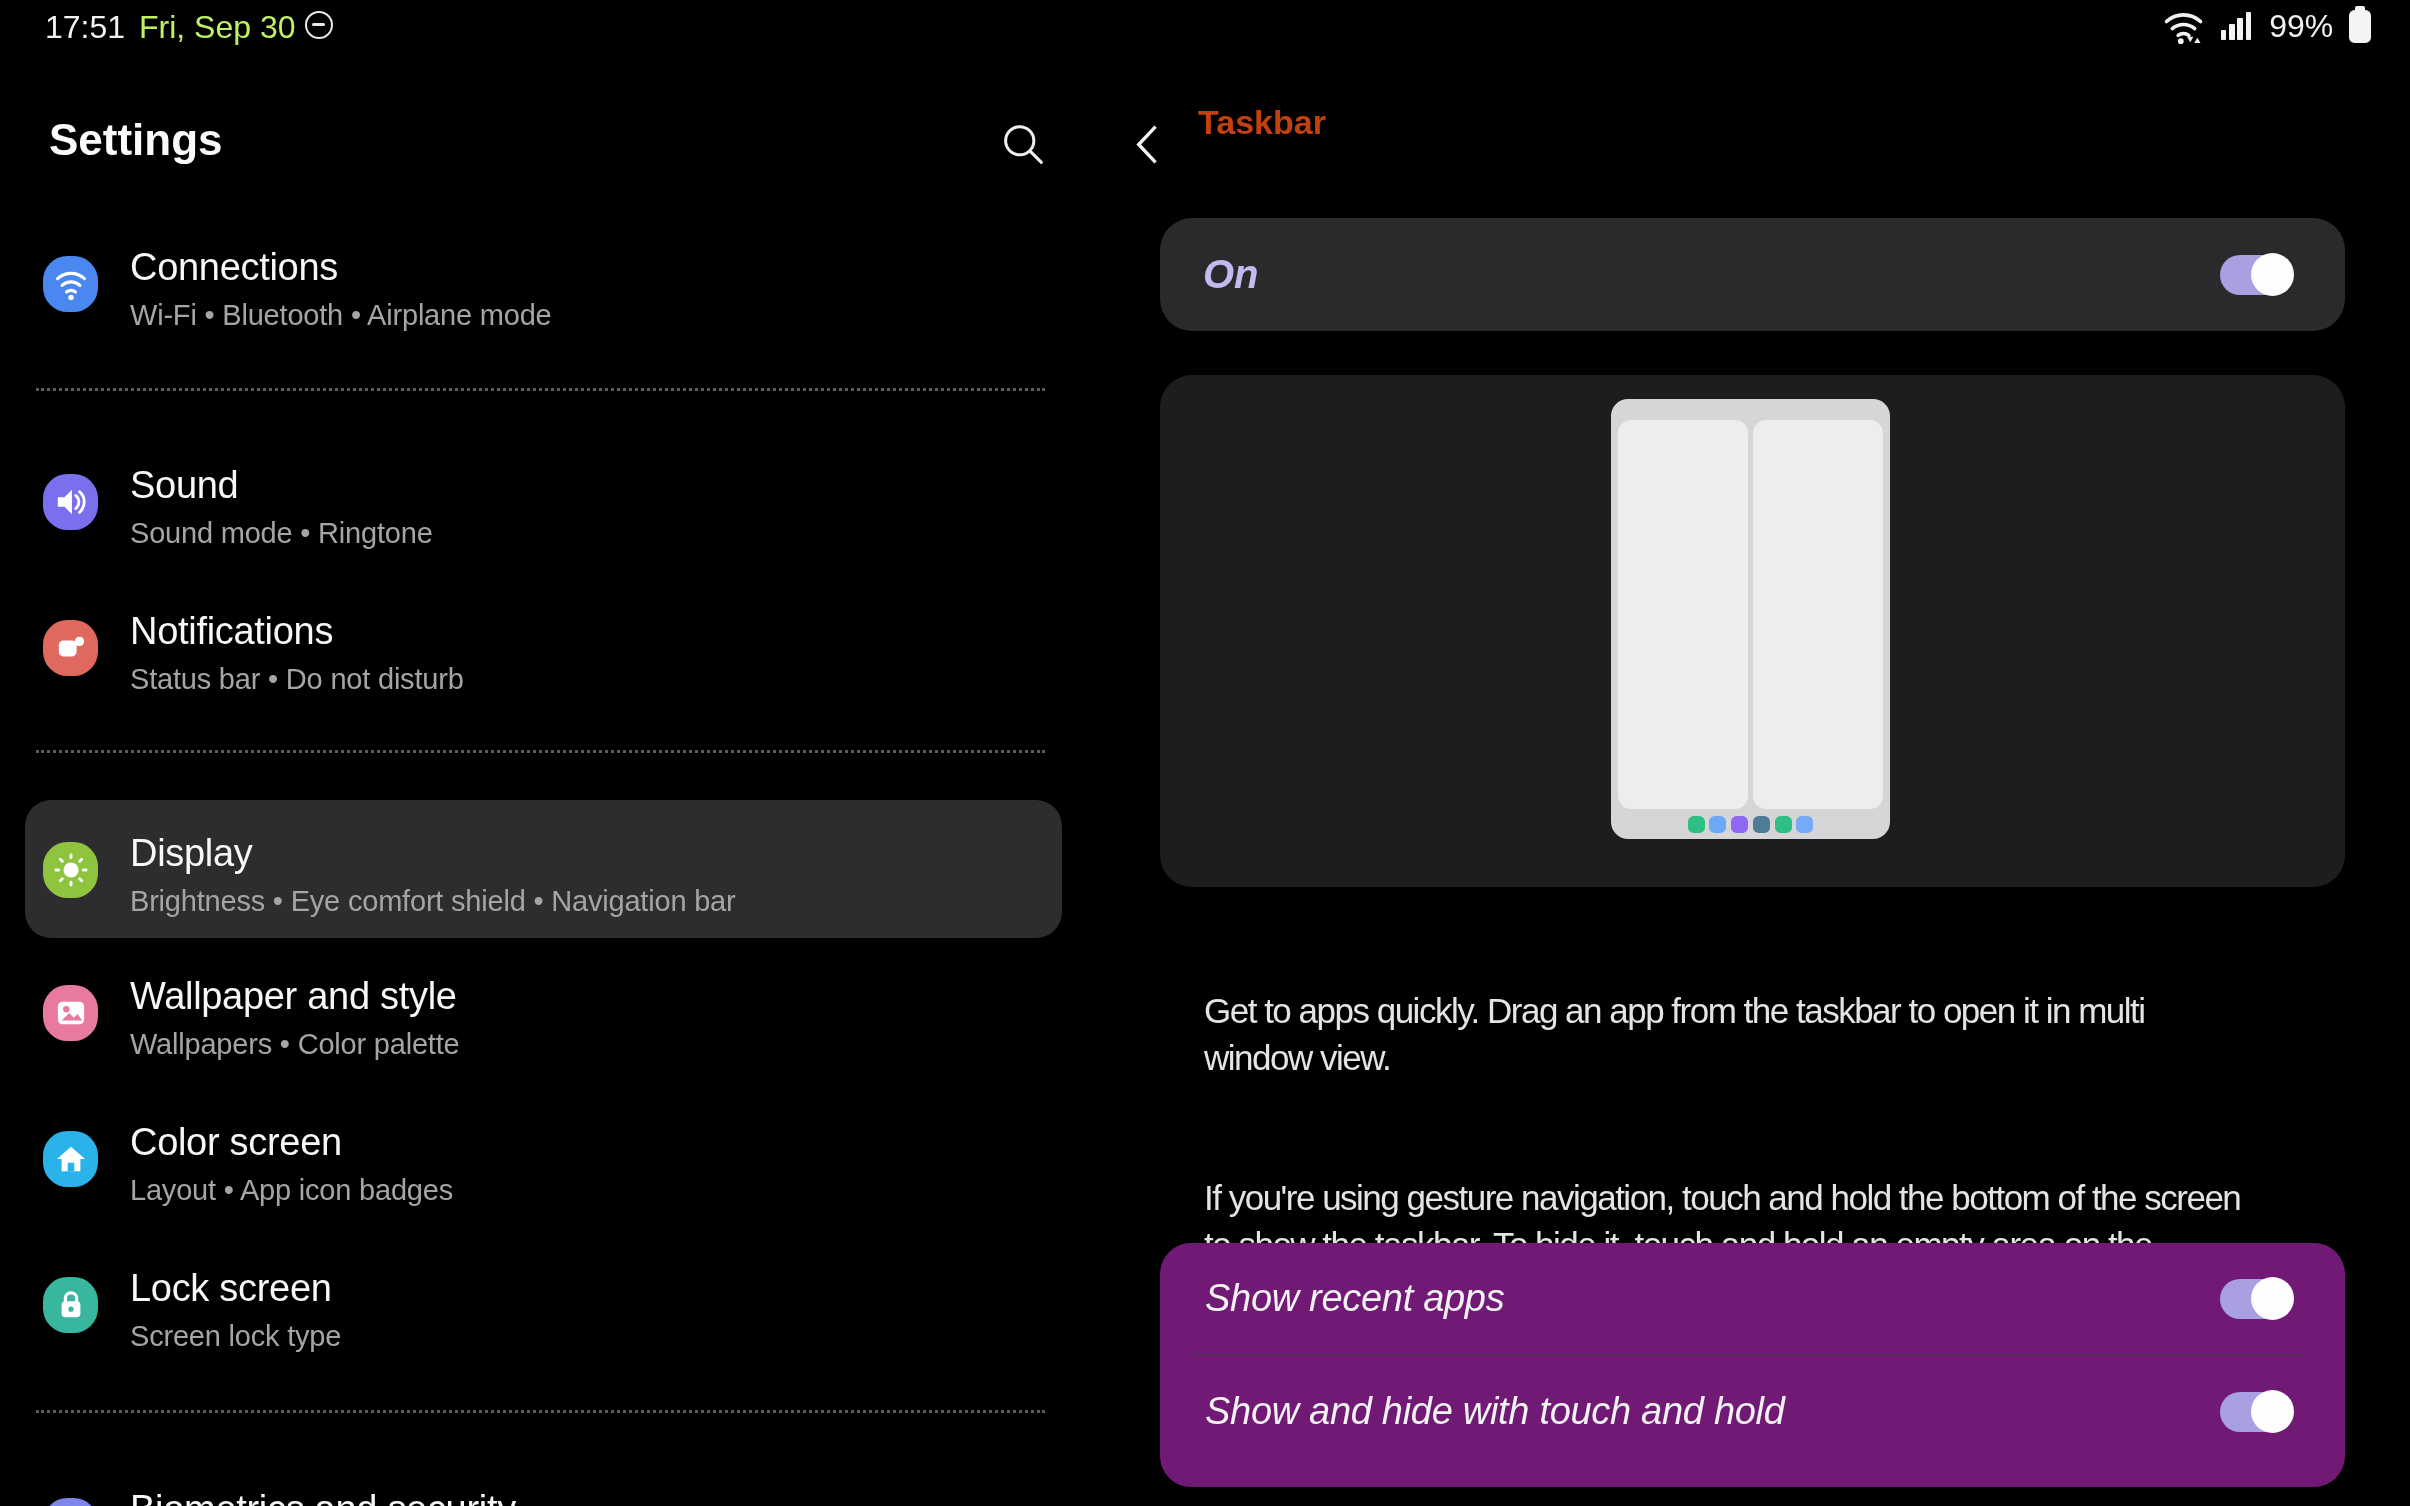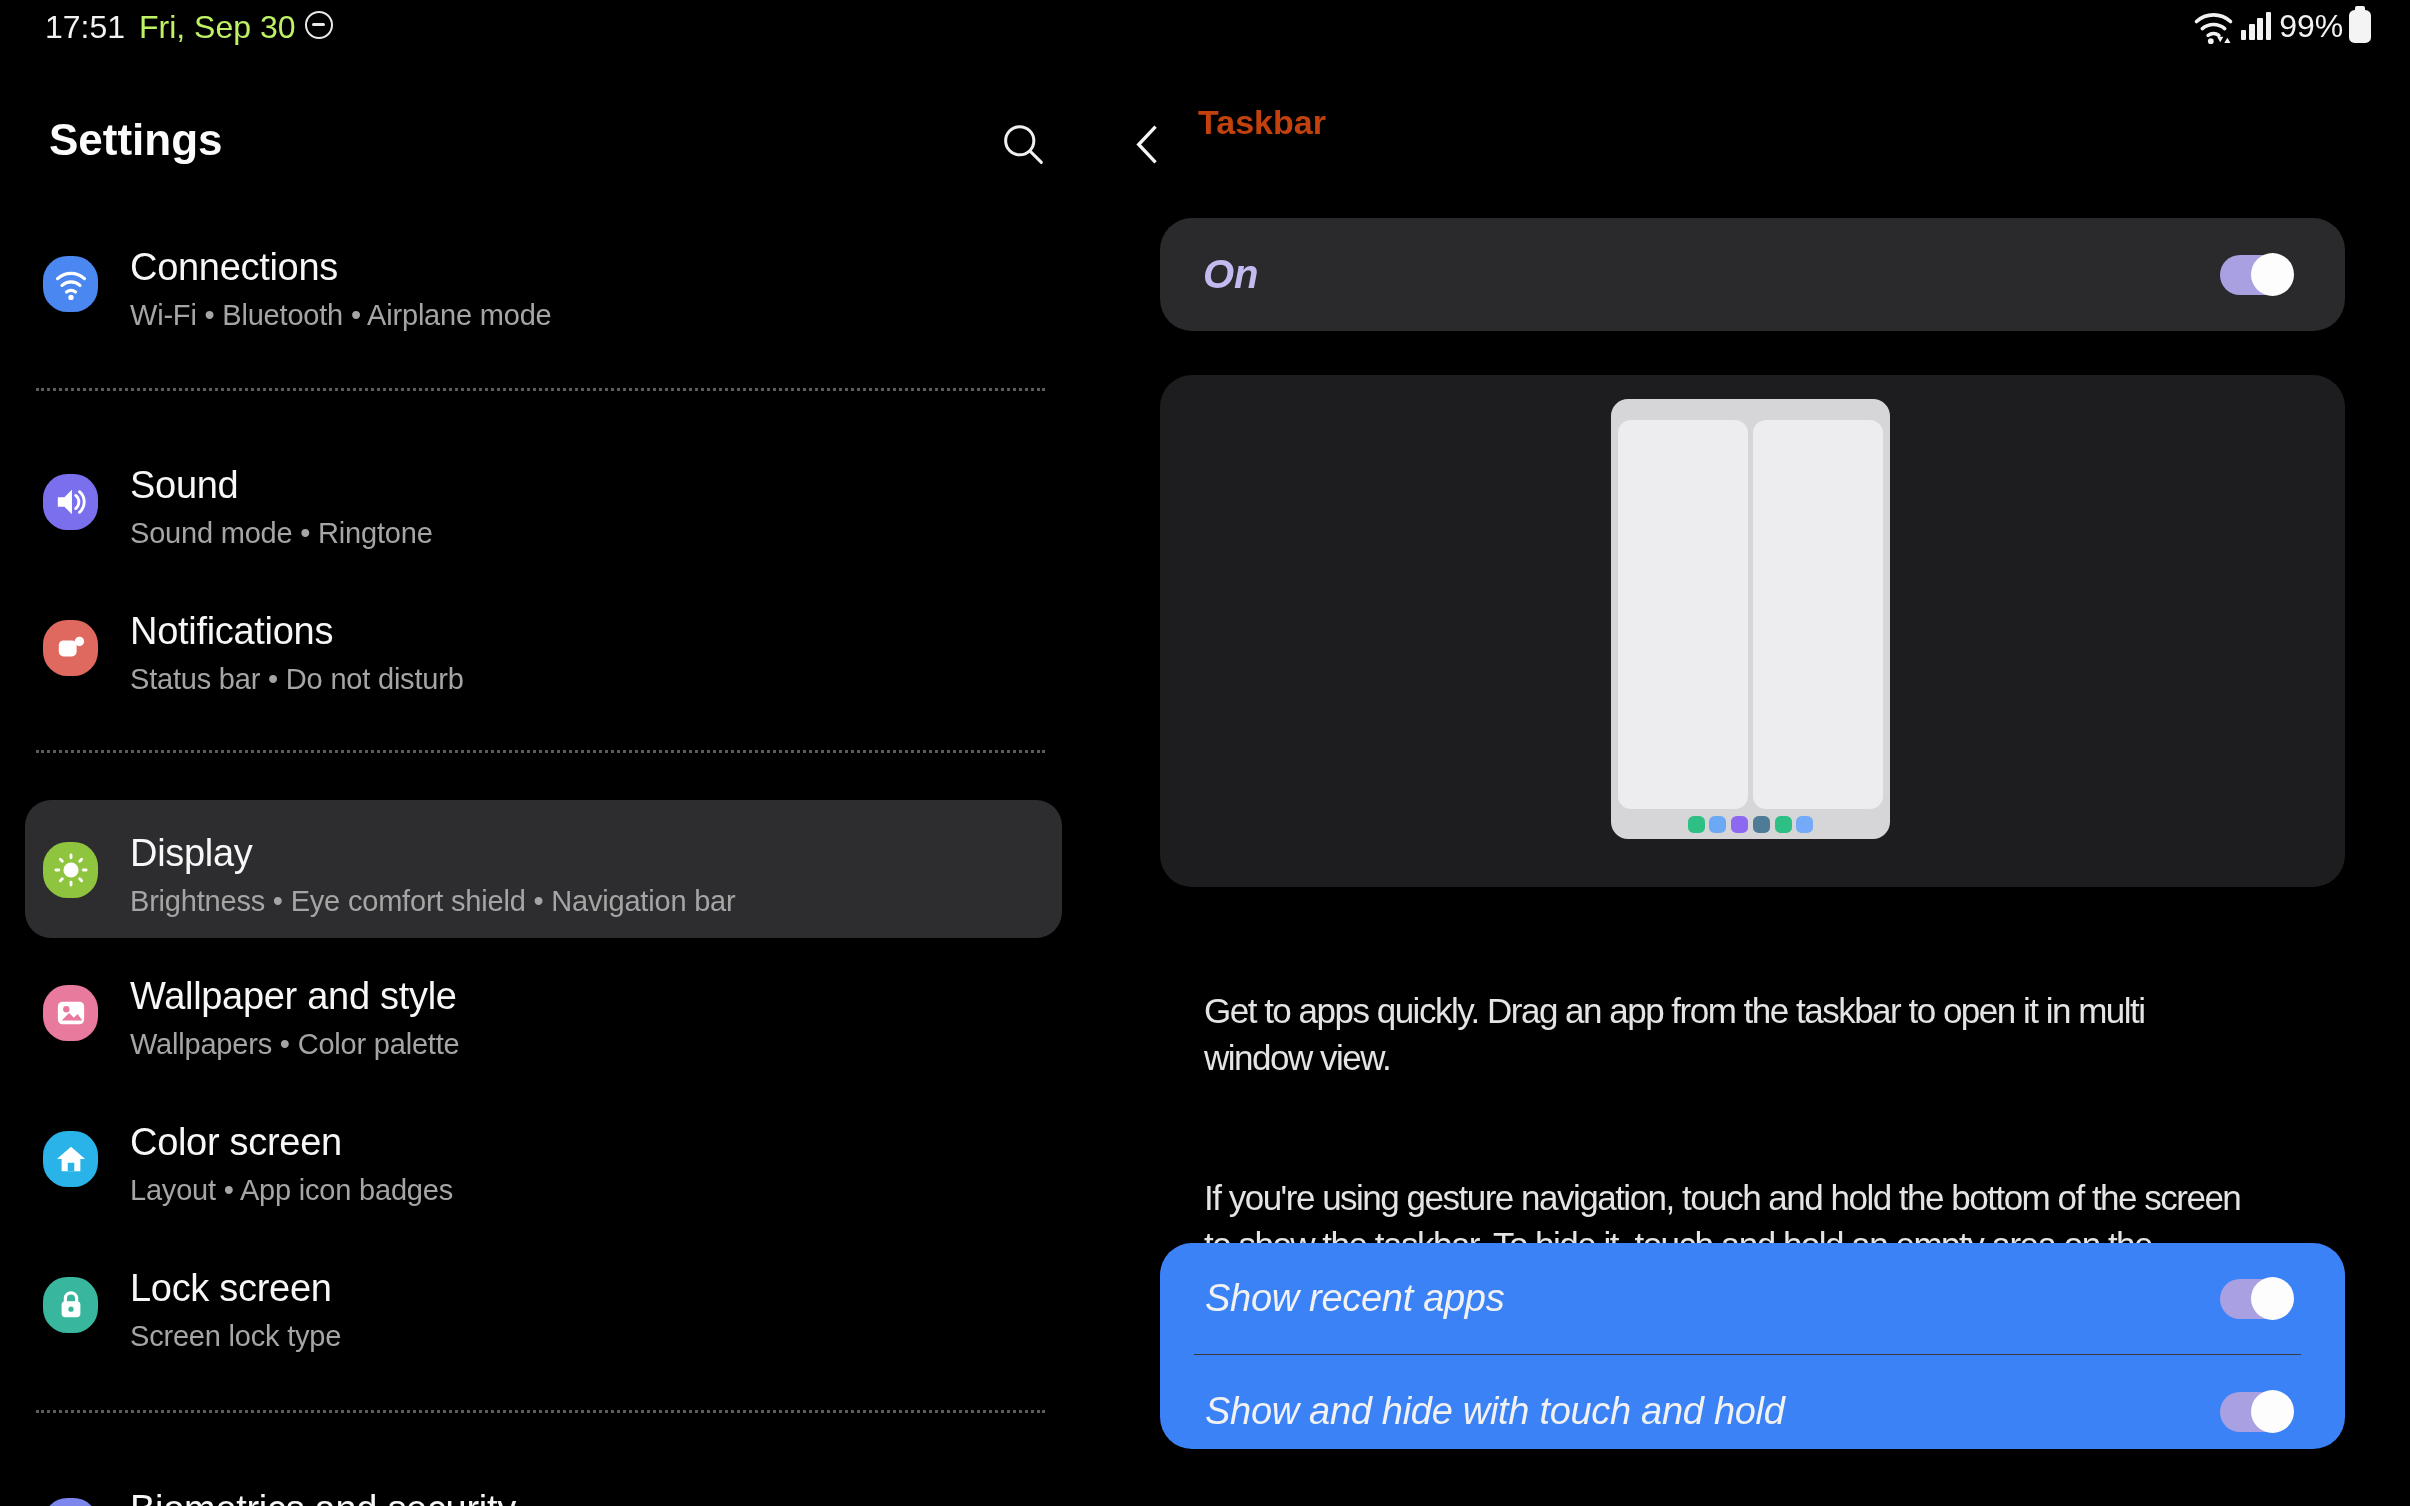--- a/index.html
+++ b/index.html
@@ -6,21 +6,21 @@
   body{width:2411px;height:1507px;overflow:hidden;position:relative;
        font-family:"Liberation Sans",sans-serif;color:#f5f5f5;}
 
   
   .statusbar{position:absolute;left:0;top:0;width:2411px;height:53px;}
   .sb-time{position:absolute;left:45px;top:8.5px;font-size:32px;color:#f2f2f2;}
   .sb-date{position:absolute;left:139px;top:8.5px;font-size:32px;color:#bef264;}
   .dnd{position:absolute;left:305px;top:11.3px;width:28px;height:28px;border:2.8px solid #e9e9e9;
        border-radius:50%;box-sizing:border-box;}
   .dnd::after{content:"";position:absolute;left:4.7px;top:9.4px;width:13px;height:3.3px;background:#e9e9e9;border-radius:1.9px;}
-  .sb-right{position:absolute;right:40px;top:5.6px;display:flex;align-items:center;gap:6px;height:41px;}
+  .sb-right{position:absolute;right:40px;top:5.6px;display:flex;align-items:center;gap:16px;height:41px;}
   .sig{display:flex;align-items:flex-end;gap:2.8px;height:28px;}
   .sig i{display:block;width:5.6px;background:#f2f2f2;border-radius:0.9px;}
   .sb-batt-text{font-size:32px;color:#f2f2f2;margin-left:1.9px;}
   .batt{width:21.7px;height:33px;background:#f4f4f4;border-radius:5.6px;position:relative;}
   .batt::before{content:"";position:absolute;top:-3.8px;left:5.6px;width:10.4px;height:3.8px;background:#f4f4f4;border-radius:1.9px 1.9px 0 0;}
 
   
   .settings-title{position:absolute;left:49px;top:115px;font-size:44px;font-weight:700;color:#fbfbfb;}
   .search-btn{position:absolute;left:1000px;top:121px;width:47px;height:47px;}
   .item{position:absolute;left:43px;width:1017px;height:113px;}
@@ -33,21 +33,21 @@
   .dotline{position:absolute;left:36px;width:1009px;height:0;border-top:3.8px dotted #5c5c5c;}
 
   
   .back-btn{position:absolute;left:1130px;top:122px;width:41px;height:47px;}
   .taskbar-title{position:absolute;left:1198px;top:103px;font-size:34px;font-weight:700;color:#c2410c;}
   .card{position:absolute;left:1160px;width:1185px;border-radius:32px;font-style:italic;}
   .on-card{top:218px;height:113px;background:#2a2a2d;display:flex;align-items:center;justify-content:space-between;
            padding:0 53px 0 43px;box-sizing:border-box;}
   .on-label{font-size:40px;font-weight:600;color:#c4baf0;}
   .illus-card{top:375px;height:512px;background:#1d1d1f;}
-  .toggles-card{top:1243px;height:206px;background:#3b82f6;}
+  .toggles-card{top:1243px;height:244px;background:#701a75;border-radius:31px;}
 
   .toggle{position:relative;width:72px;height:40px;border-radius:20px;background:#a9a0e2;flex:none;}
   .toggle .knob{position:absolute;right:-1.9px;top:-1.9px;width:43px;height:43px;border-radius:50%;background:#fdfdfd;}
 
   .tablet{position:absolute;left:451px;top:23.5px;width:279px;height:440px;background:#d6d6d8;border-radius:17px;}
   .panel{position:absolute;top:21px;width:130px;height:389px;background:#ededef;border-radius:13px;}
   .panel.l{left:6.6px;} .panel.r{left:142px;}
   .dockdots{position:absolute;left:0;right:0;top:417px;display:flex;justify-content:center;gap:4.7px;}
   .dockdots i{display:block;width:17px;height:17px;border-radius:5.6px;}
 

